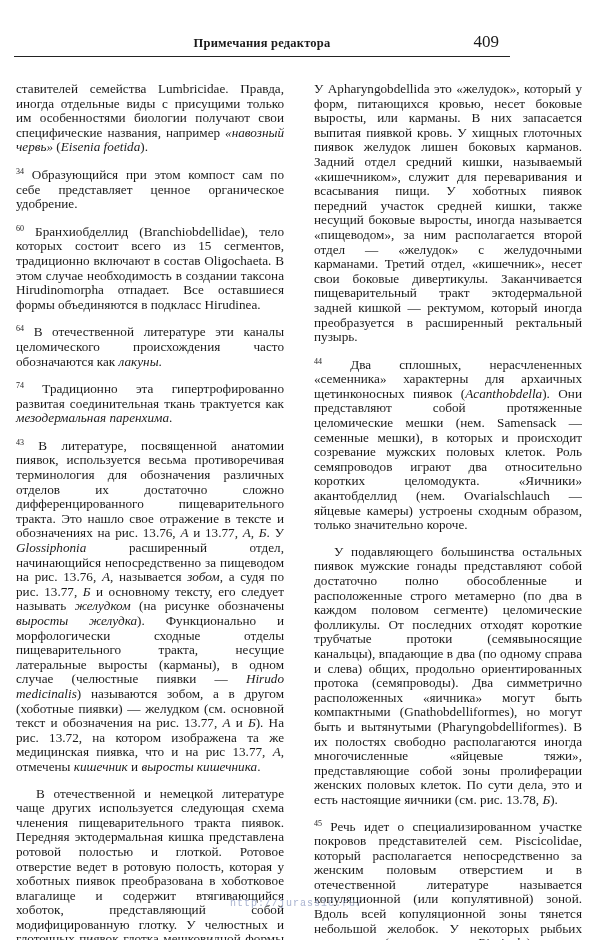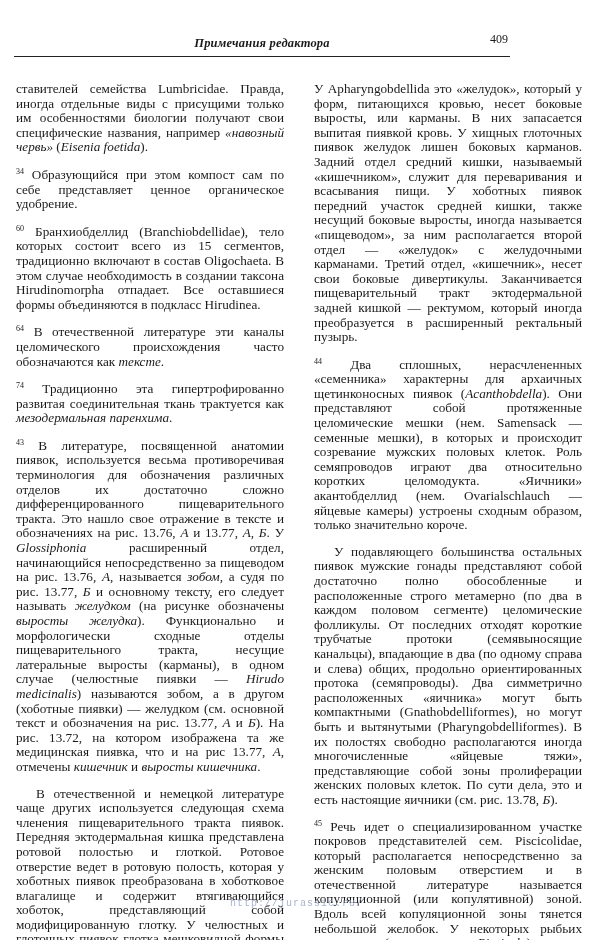--- a/index.html
+++ b/index.html
@@ -1,22 +1,22 @@
 <!DOCTYPE html>
 <html><head>
 <meta charset="utf-8">
 <style>
   html, body { margin: 0; padding: 0; background: #ffffff; }
   body { width: 600px; height: 940px; position: relative; overflow: hidden;
          font-family: "Liberation Serif", serif; color: #1a1a1a; }
   .header { position: absolute; left: 14px; top: 34px; width: 496px; height: 22px;
             border-bottom: 1.5px solid #222; }
   .header-title { position: absolute; left: 0; right: 0; top: 2px; text-align: center;
-                  font-style: italic; font-weight: bold; font-size: 12.5px; letter-spacing: 0.2px; }
-  .page-num { position: absolute; right: 2px; top: -2px; font-size: 12px; }
+                  font-weight: bold; font-size: 12.5px; letter-spacing: 0.2px; }
+  .page-num { position: absolute; right: 11px; top: -2px; font-size: 17px; }
   .col { position: absolute; top: 70px; width: 268px; font-size: 13.2px; line-height: 14.6px;
          text-align: justify; hyphens: manual; }
   .col.left { left: 16px; }
   .col.right { left: 314px; }
   .para { margin: 12px 0 13px 0; }
   .para.indent { text-indent: 20px; }
   .para.tight { margin-bottom: 2px; }
   sup { font-size: 8px; vertical-align: 5px; line-height: 0; }
   i { font-style: italic; }
   .watermark { position: absolute; left: 230px; top: 898px; font-family: Liberation Mono, monospace;
@@ -30,21 +30,21 @@
   <div class="page-num">409</div>
 </div>
 
 <div class="col left">
   <p class="para"><span>ставителей семейства Lumbricidae. Правда, иногда отдельные виды с присущими только им особенностями биологии получают свои специфические названия, например </span><i>«навозный червь»</i><span> (</span><i>Eisenia foetida</i><span>).</span></p>
 
   <p class="para"><sup>34</sup><span> Образующийся при этом компост сам по себе представляет ценное органическое удобрение.</span></p>
 
   <p class="para"><sup>60</sup><span> Бранхиобделлид (Branchiobdellidae), тело которых состоит всего из 15 сегментов, традиционно включают в состав Oligochaeta. В этом случае необходимость в создании таксона Hirudinomorpha отпадает. Все оставшиеся формы объединяются в подкласс Hirudinea.</span></p>
 
-  <p class="para"><sup>64</sup><span> В отечественной литературе эти каналы целомического происхождения часто обозначаются как </span><i>тексте</i><span>.</span></p>
+  <p class="para"><sup>64</sup><span> В отечественной литературе эти каналы целомического происхождения часто обозначаются как </span><i>лакуны</i><span>.</span></p>
 
   <p class="para"><sup>74</sup><span> Традиционно эта гипертрофированно развитая соединительная ткань трактуется как </span><i>мезодермальная паренхима</i><span>.</span></p>
 
   <p class="para tight"><sup>43</sup><span> В литературе, посвященной анатомии пиявок, используется весьма противоречивая терминология для обозначения различных отделов их достаточно сложно дифференцированного пищеварительного тракта. Это нашло свое отражение в тексте и обозначениях на рис. 13.76, </span><i>А</i><span> и 13.77, </span><i>А, Б</i><span>. У </span><i>Glossiphonia</i><span> расширенный отдел, начинающийся непосредственно за пищеводом на рис. 13.76, </span><i>А</i><span>, называется </span><i>зобом</i><span>, а судя по рис. 13.77, </span><i>Б</i><span> и основному тексту, его следует называть </span><i>желудком</i><span> (на рисунке обозначены </span><i>выросты желудка</i><span>). Функционально и морфологически сходные отделы пищеварительного тракта, несущие латеральные выросты (карманы), в одном случае (челюстные пиявки — </span><i>Hirudo medicinalis</i><span>) называются зобом, а в другом (хоботные пиявки) — желудком (см. основной текст и обозначения на рис. 13.77, </span><i>А</i><span> и </span><i>Б</i><span>). На рис. 13.72, на котором изображена та же медицинская пиявка, что и на рис 13.77, </span><i>А</i><span>, отмечены </span><i>кишечник</i><span> и </span><i>выросты кишечника</i><span>.</span></p>
 
   <p class="para indent">В отечественной и немецкой литературе чаще других используется следующая схема членения пищеварительного тракта пиявок. Передняя эктодермальная кишка представлена ротовой полостью и глоткой. Ротовое отверстие ведет в ротовую полость, которая у хоботных пиявок преобразована в хоботковое влагалище и содержит втягивающийся хоботок, представляющий собой модифицированную глотку. У челюстных и глоточных пиявок глотка мешковидной формы и не выдвигается. Далее следует средняя энтодермальная кишка, которая подразделяется на два или три отдела.</p>
 </div>
 
 <div class="col right">
   <p class="para">У Apharyngobdellida это «желудок», который у форм, питающихся кровью, несет боковые выросты, или карманы. В них запасается выпитая пиявкой кровь. У хищных глоточных пиявок желудок лишен боковых карманов. Задний отдел средний кишки, называемый «кишечником», служит для переваривания и всасывания пищи. У хоботных пиявок передний участок средней кишки, также несущий боковые выросты, иногда называется «пищеводом», за ним располагается второй отдел — «желудок» с желудочными карманами. Третий отдел, «кишечник», несет свои боковые дивертикулы. Заканчивается пищеварительный тракт эктодермальной задней кишкой — ректумом, который иногда преобразуется в расширенный ректальный пузырь.</p>

